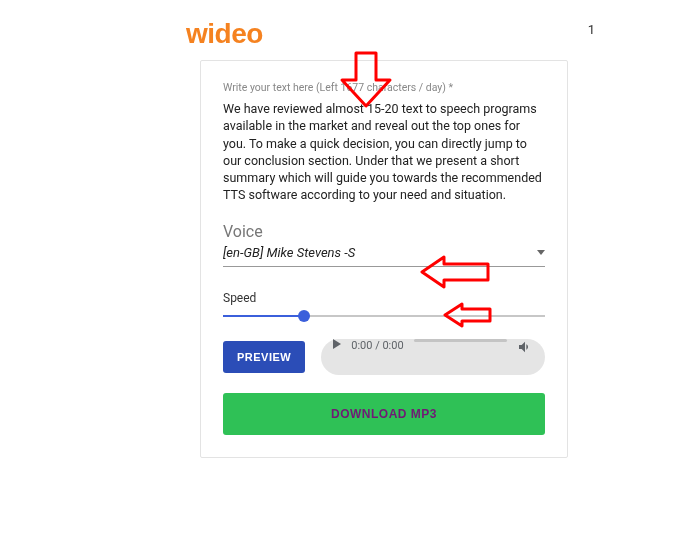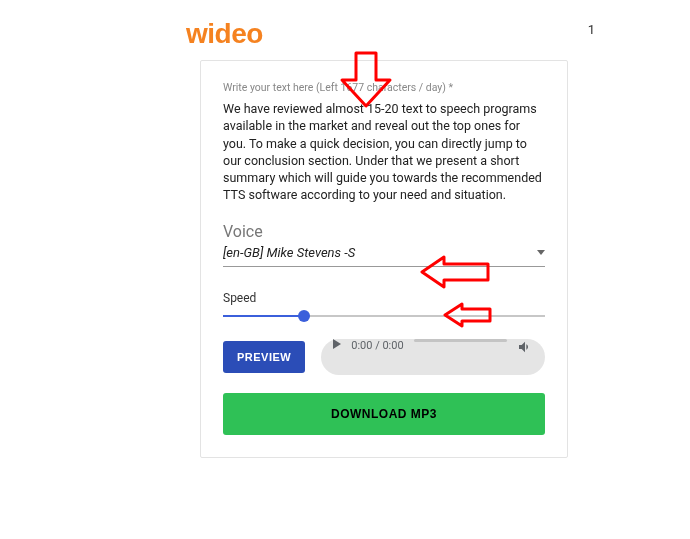--- a/index.html
+++ b/index.html
@@ -164,21 +164,21 @@
     }
     .volume-icon svg {
       width: 16px;
       height: 16px;
       fill: #5f6368;
       display: block;
     }
     .download-btn {
       width: 100%;
       background: #2fc156;
-      color: #000000;
+      color: #701a75;
       border: none;
       border-radius: 3px;
       padding: 14px 0;
       font-size: 12px;
       font-weight: 600;
       letter-spacing: 0.5px;
       cursor: pointer;
     }
     
     .ann-arrow-down {

